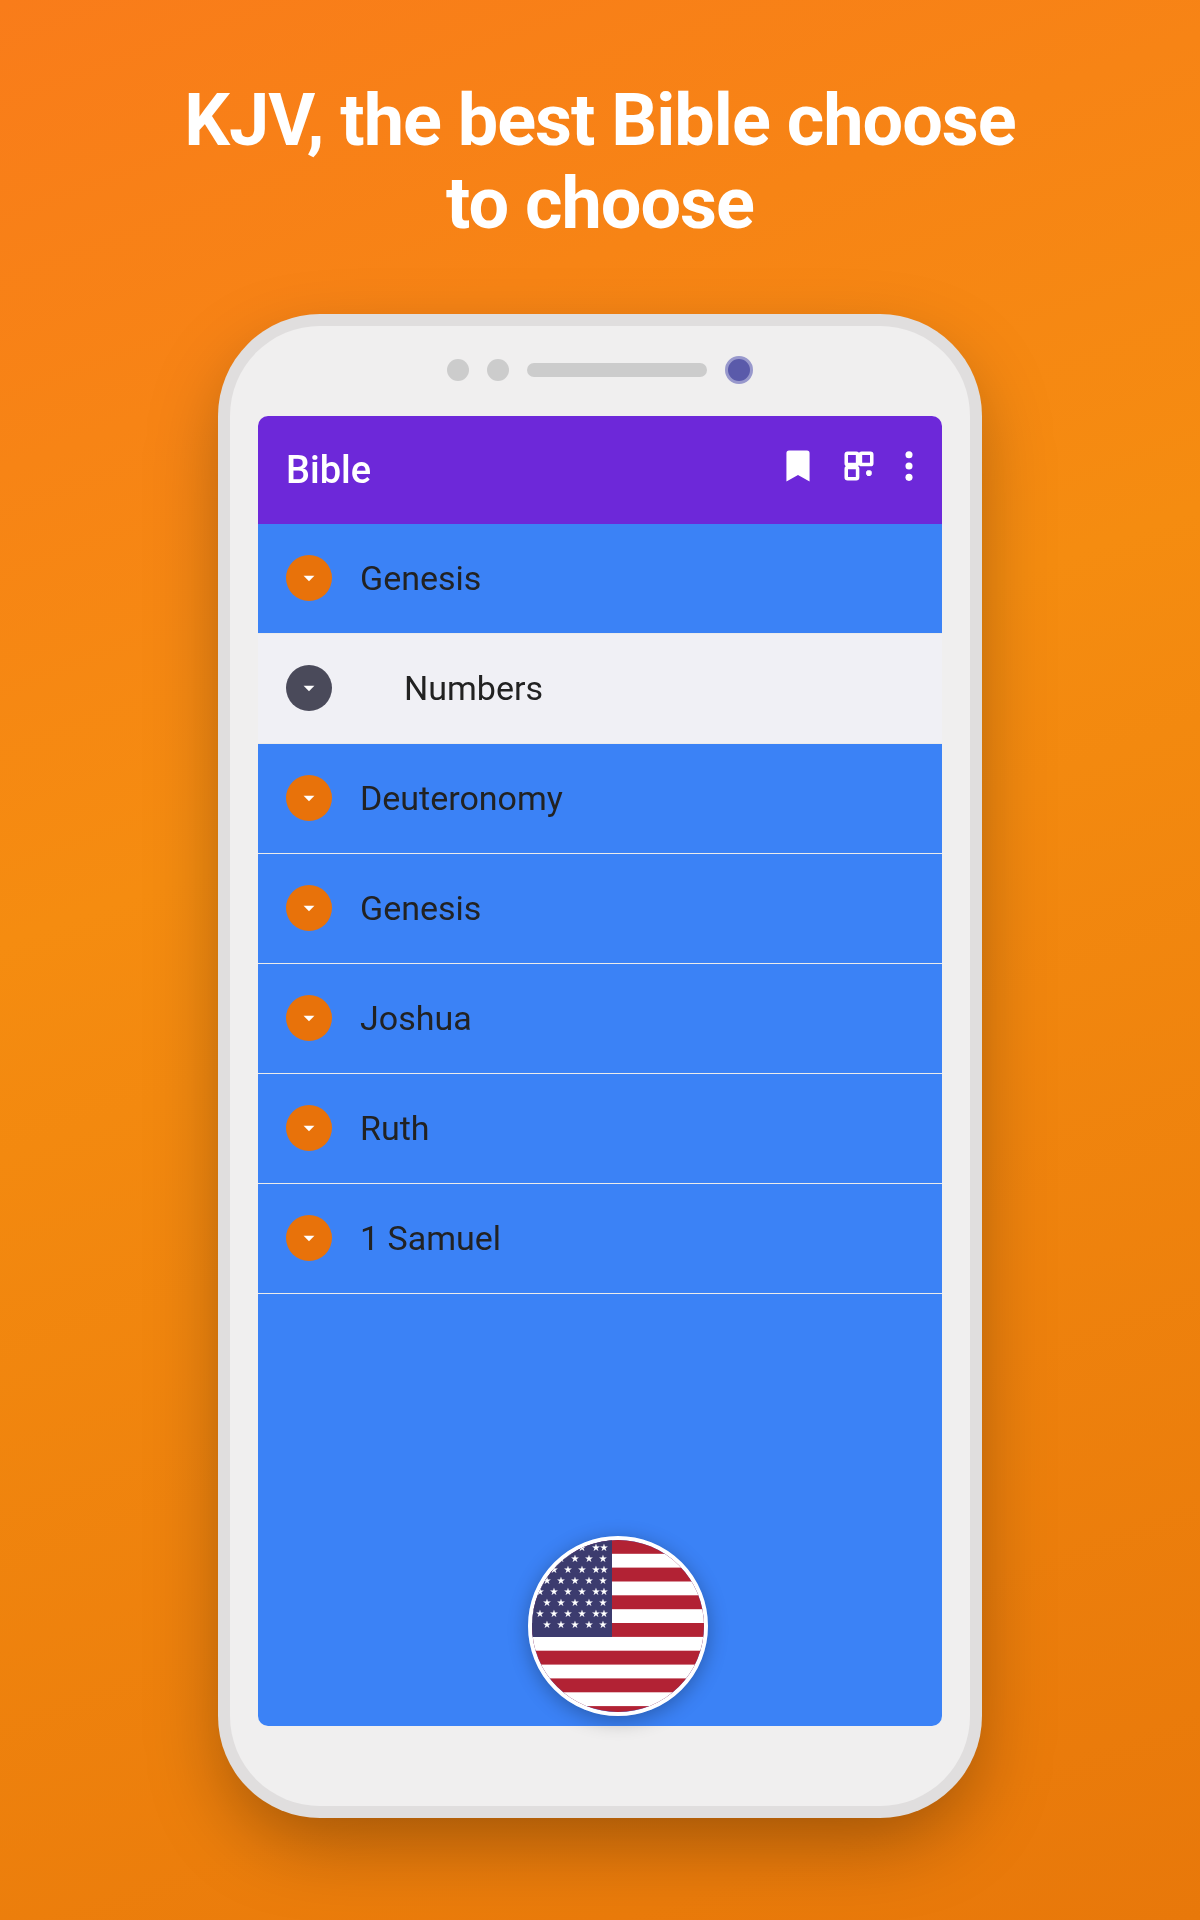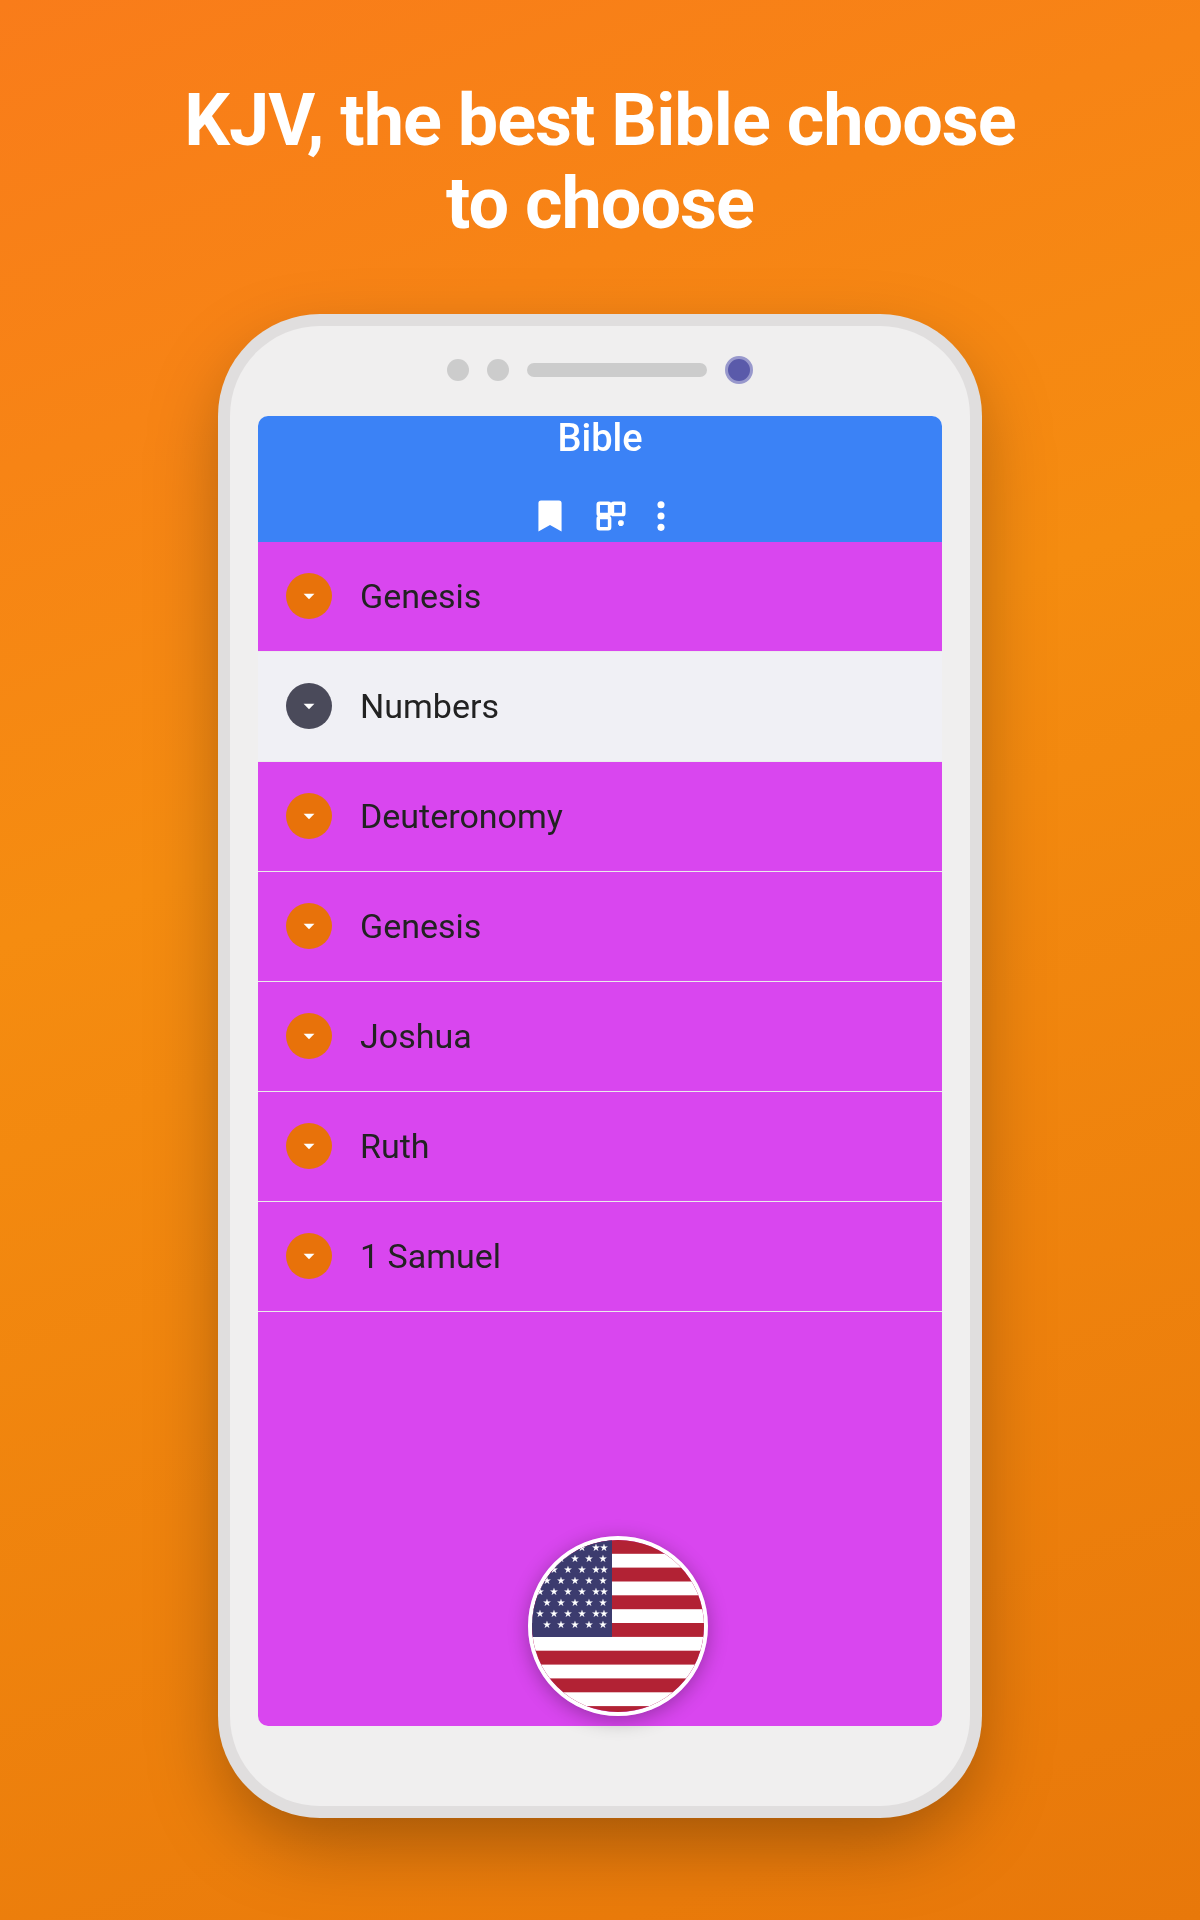--- a/index.html
+++ b/index.html
@@ -86,27 +86,26 @@
       bottom: 80px;
       background: #fff;
       border-radius: 10px;
       overflow: hidden;
       display: flex;
       flex-direction: column;
     }
 
     
     .app-toolbar {
-      background: #3b82f6;
-      height: 126px;
+      background: #6d28d9;
+      height: 108px;
       display: flex;
       align-items: center;
       padding: 0 28px;
       flex-shrink: 0;
-      flex-direction: column;
     }
 
     .app-title {
       color: #fff;
       font-size: 38px;
       font-weight: 500;
       flex: 1;
     }
 
     .toolbar-icons {
@@ -118,34 +117,35 @@
     .toolbar-icon {
       color: #fff;
       font-size: 34px;
       cursor: pointer;
     }
 
     
     .book-list {
       flex: 1;
       overflow: hidden;
-      background: #d946ef;
+      background: #3b82f6;
     }
 
     .book-item {
       display: flex;
       align-items: center;
       height: 110px;
       padding: 0 28px;
       border-bottom: 1px solid #ebebeb;
       cursor: pointer;
     }
 
     .book-item.selected {
       background: #f0f0f5;
+      gap: 44px;
     }
 
     .book-icon {
       width: 46px;
       height: 46px;
       border-radius: 50%;
       background: #e8720a;
       display: flex;
       align-items: center;
       justify-content: center;

